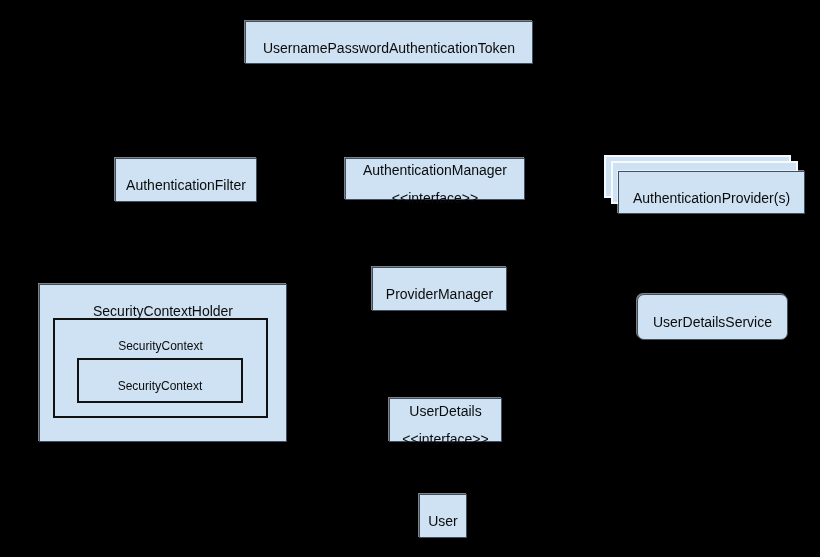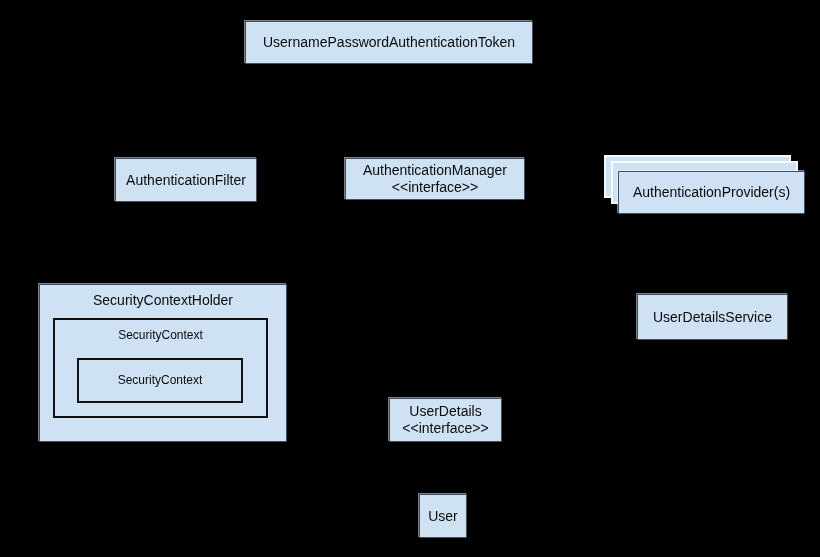--- a/index.html
+++ b/index.html
@@ -23,21 +23,21 @@
     box-shadow: -1px -1px 0 rgba(255,255,255,0.5);
     color: #0b0b0b;
     font-size: 14px;
     line-height: 17px;
     display: flex;
     flex-direction: column;
     align-items: center;
     justify-content: center;
     text-align: center;
   }
-  .box .line { white-space: nowrap; }
+  .box .line { white-space: nowrap; margin-top: 11px; }
   
   .container-box {
     justify-content: flex-start;
     padding-top: 7px;
   }
   .inner-box {
     position: absolute;
     box-sizing: border-box;
     background: #cfe2f3;
     border: 2px solid #111111;
@@ -77,22 +77,25 @@
   </div>
 
   <div style="position:absolute; left:604px; top:155px; width:202px; height:56px;">
     <div class="stack-layer" style="left:0px; top:0px; width:187px; height:43px;"></div>
     <div class="stack-layer" style="left:7px; top:6px; width:187px; height:43px;"></div>
     <div class="box" style="left:14px; top:16px; width:187px; height:43px;">
       <span class="line">AuthenticationProvider(s)</span>
     </div>
   </div>
 
+  <div class="box" style="left:372px; top:267px; width:135px; height:44px;">
+    <span class="line">ProviderManager</span>
+  </div>
 
-  <div class="box" style="left:637px; top:294px; width:151px; height:46px;">
+  <div class="box" style="left:637px; top:294px; width:151px; height:46px;border-radius:7px;">
     <span class="line">UserDetailsService</span>
   </div>
 
   <div class="box container-box" style="left:39px; top:284px; width:248px; height:158px;">
     <span class="line">SecurityContextHolder</span>
 
     <div class="inner-box inner-title" style="left:13px; top:33px; width:215px; height:100px;">
       <span class="line">SecurityContext</span>
 
       <div class="inner-box center-text" style="left:22px; top:38px; width:166px; height:45px; justify-content:center;">

